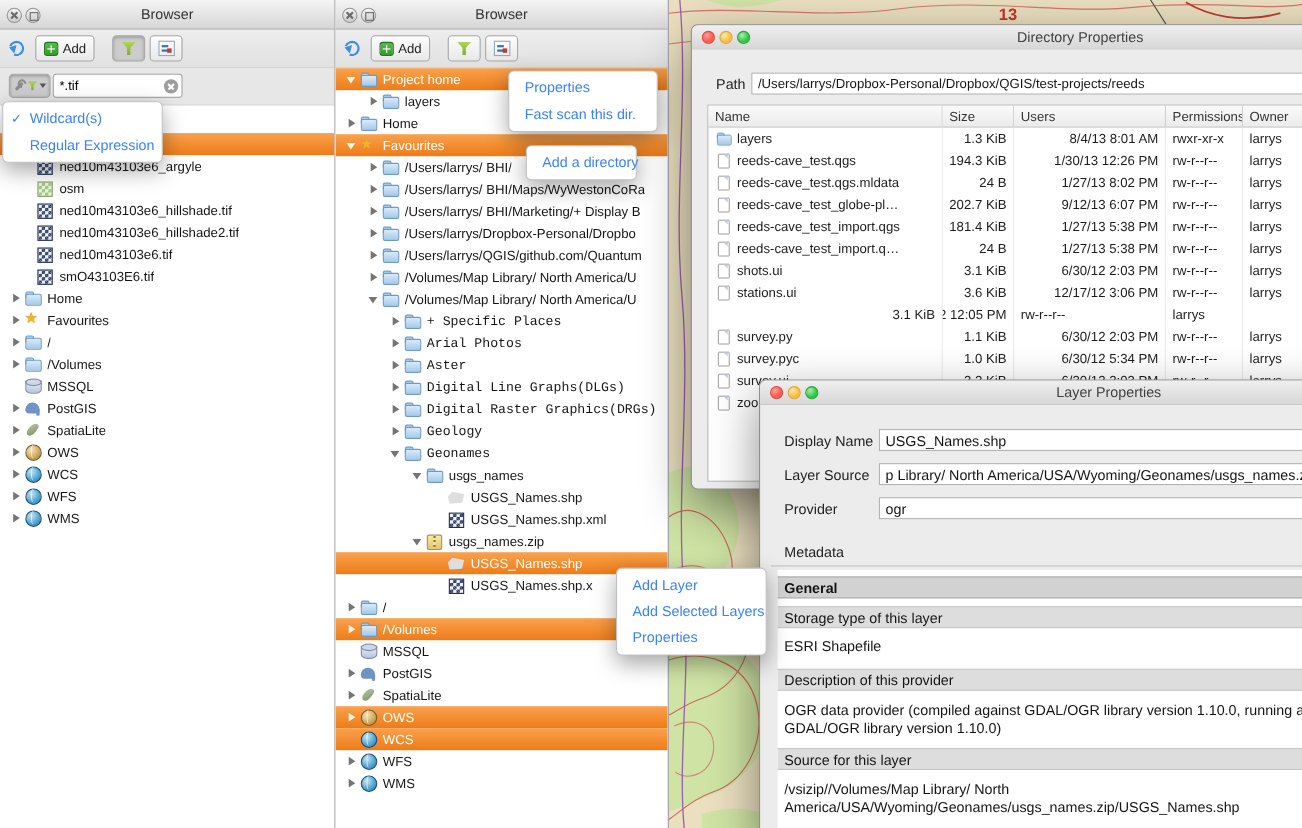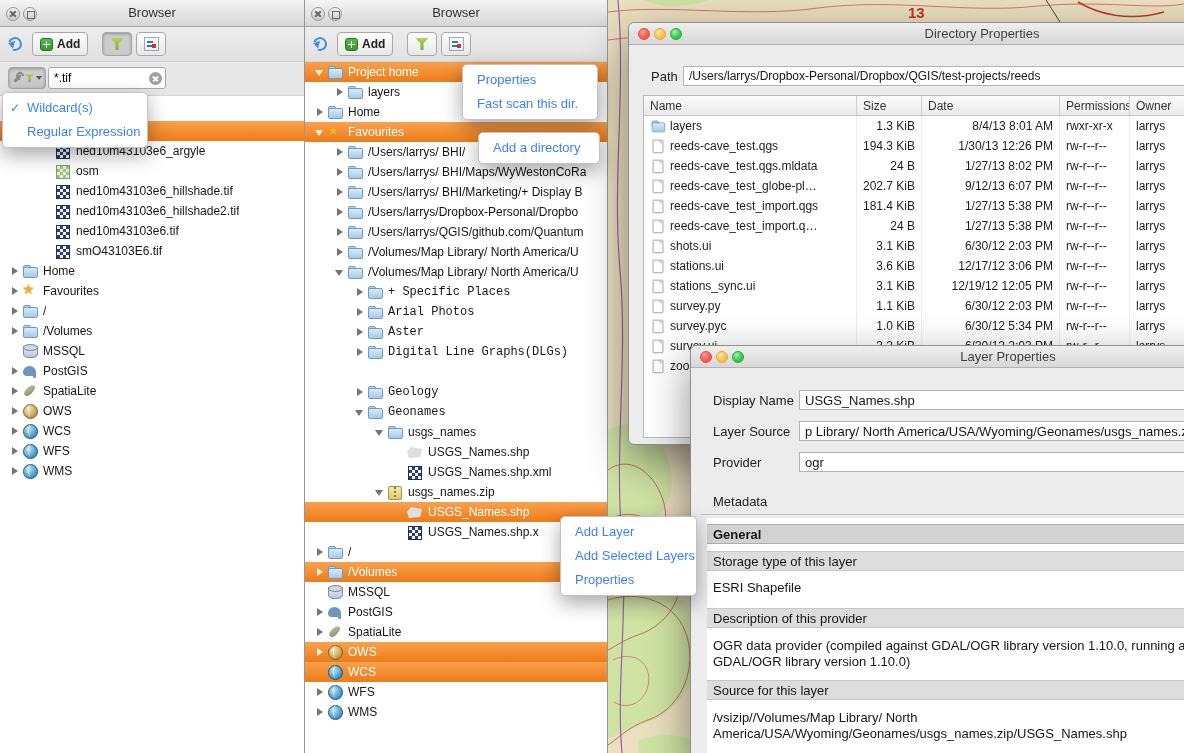--- a/index.html
+++ b/index.html
@@ -11,35 +11,35 @@
 
   
   .panel{position:absolute;top:0;height:753px;background:#e7e7e7;border-right:1px solid #979797;overflow:hidden;z-index:10;}
   .ptitle{position:absolute;left:0;right:0;top:0;height:27px;background:linear-gradient(#f4f4f4,#d6d6d6);border-bottom:1px solid #a6a6a6;}
   .ptext{display:block;text-align:center;line-height:26px;font-size:13px;color:#333;}
   .pbtn{position:absolute;top:7px;width:14px;height:14px;border-radius:50%;background:linear-gradient(#f4f4f4,#cccccc);border:1px solid #969696;}
   .pbtn.x::before,.pbtn.x::after{content:"";position:absolute;left:2px;top:5px;width:8px;height:2px;background:#6a6a6a;}
   .pbtn.x::before{transform:rotate(45deg);} .pbtn.x::after{transform:rotate(-45deg);}
   .pbtn.f::before{content:"";position:absolute;left:3px;top:3px;width:6px;height:6px;border:1.5px solid #6a6a6a;}
   .toolbar{position:absolute;left:0;right:0;top:27px;height:35px;background:linear-gradient(#ededed,#e1e1e1);border-bottom:1px solid #d2d2d2;}
-  .tbtn{position:absolute;top:5px;height:24px;display:flex;align-items:center;justify-content:center;gap:4px;background:linear-gradient(#fdfdfd,#e8e8e8);border:1px solid #a8a8a8;border-radius:4px;font-size:12px;color:#222;padding:0 7px;font-weight:bold;}
+  .tbtn{position:absolute;top:5px;height:24px;display:flex;align-items:center;justify-content:center;gap:4px;background:linear-gradient(#fdfdfd,#e8e8e8);border:1px solid #a8a8a8;border-radius:4px;font-size:12px;color:#222;padding:0 7px;}
   .tbtn.flat{border:none;background:transparent;padding:0 2px;}
   .tbtn.pressed{background:#cccccc;box-shadow:inset 0 1px 3px rgba(0,0,0,.28);}
   .filterrow{position:absolute;left:0;right:0;top:62px;height:34px;background:#e7e7e7;border-bottom:1px solid #d6d6d6;}
   .sfield{position:absolute;left:48px;top:5px;width:118px;height:22px;background:#fff;border:1px solid #a9a9a9;border-radius:3px;}
   .sfield input{border:none;outline:none;width:calc(100% - 20px);height:100%;font:12px "Liberation Sans",sans-serif;padding:0 5px;background:transparent;}
   .clearbtn{position:absolute;right:3px;top:4px;width:13px;height:13px;border-radius:50%;background:#9e9e9e;}
   .clearbtn::before,.clearbtn::after{content:"";position:absolute;left:3px;top:6px;width:7px;height:1.5px;background:#fff;}
   .clearbtn::before{transform:rotate(45deg);} .clearbtn::after{transform:rotate(-45deg);}
   .treebg{position:absolute;left:0;right:0;bottom:0;background:#fff;}
 
   
   .tr{position:absolute;left:0;right:0;height:20px;display:flex;align-items:center;white-space:nowrap;overflow:hidden;font-size:12px;}
   .tr.sel{background:linear-gradient(#f9a14d,#ed7c18);color:#fff;}
-  .p0{padding-left:8px;} .p1{padding-left:28px;} .p2{padding-left:48px;font-family:Liberation Mono, monospace;} .p3{padding-left:68px;} .p4{padding-left:88px;} .pf{padding-left:41px;}
+  .p0{padding-left:8px;} .p1{padding-left:28px;} .p2{padding-left:48px;font-family:Liberation Mono, monospace;} .p3{padding-left:68px;} .p4{padding-left:88px;} .pf{padding-left:19px;}
   .spc{width:14px;flex:none;}
   .arr{width:14px;height:14px;flex:none;position:relative;}
   .arr.r::before{content:"";position:absolute;left:4px;top:3px;border-left:6px solid #757575;border-top:4px solid transparent;border-bottom:4px solid transparent;}
   .arr.d::before{content:"";position:absolute;left:2px;top:5px;border-top:6px solid #757575;border-left:4px solid transparent;border-right:4px solid transparent;}
   .sel>.arr.r::before{border-left-color:#fdf2e6;} .sel>.arr.d::before{border-top-color:#fdf2e6;}
   .lbl{overflow:hidden;}
 
   
   .ic{width:16px;height:16px;flex:none;margin-right:5px;position:relative;}
   .ic-folder::before{content:"";position:absolute;left:1px;top:2px;width:6px;height:4px;background:#b9d7ef;border:1px solid #6d9cc3;border-radius:2px 2px 0 0;}
@@ -359,20 +359,25 @@
     <div class="tr p2" style="top:322px">
         <span class="arr r"></span>
         <span class="ic ic-folder"></span>
         <span class="lbl">Aster</span>
       </div>
     <div class="tr p2" style="top:342px">
         <span class="arr r"></span>
         <span class="ic ic-folder"></span>
         <span class="lbl">Digital Line Graphs(DLGs)</span>
       </div>
+    <div class="tr p2" style="top:362px">
+        <span class="arr r"></span>
+        <span class="ic ic-folder"></span>
+        <span class="lbl">Digital Raster Graphics(DRGs)</span>
+      </div>
     <div class="tr p2" style="top:382px">
         <span class="arr r"></span>
         <span class="ic ic-folder"></span>
         <span class="lbl">Geology</span>
       </div>
     <div class="tr p2" style="top:402px">
         <span class="arr d"></span>
         <span class="ic ic-folder"></span>
         <span class="lbl">Geonames</span>
       </div>
@@ -459,21 +464,21 @@
       <span class="light yellow"></span>
       <span class="light green"></span>
       <span class="wtitle">Directory Properties</span>
     </div>
     <span class="pathlbl">Path</span>
     <div class="pathfield">/Users/larrys/Dropbox-Personal/Dropbox/QGIS/test-projects/reeds</div>
     <div class="dtable">
       <div class="trw">
         <div class="th">Name</div>
         <div class="th">Size</div>
-        <div class="th">Date</div>
+        <div class="th">Users</div>
         <div class="th">Permissions</div>
         <div class="th">Owner</div>
       </div>
       <div class="trw">
         <div class="td">
             <span class="ic ic-folder"></span>
             <span>layers</span>
           </div>
         <div class="td ra">1.3 KiB</div>
         <div class="td ra">8/4/13 8:01 AM</div>
@@ -544,24 +549,20 @@
         <div class="td">
             <span class="ic ic-file"></span>
             <span>stations.ui</span>
           </div>
         <div class="td ra">3.6 KiB</div>
         <div class="td ra">12/17/12 3:06 PM</div>
         <div class="td">rw-r--r--</div>
         <div class="td">larrys</div>
       </div>
       <div class="trw">
-        <div class="td">
-            <span class="ic ic-file"></span>
-            <span>stations_sync.ui</span>
-          </div>
         <div class="td ra">3.1 KiB</div>
         <div class="td ra">12/19/12 12:05 PM</div>
         <div class="td">rw-r--r--</div>
         <div class="td">larrys</div>
       </div>
       <div class="trw">
         <div class="td">
             <span class="ic ic-file"></span>
             <span>survey.py</span>
           </div>
@@ -627,21 +628,21 @@
     <div class="mtext" style="top:308px">GDAL/OGR library version 1.10.0)</div>
     <div class="mband sub" style="top:334px">Source for this layer</div>
     <div class="mtext" style="top:364px">/vsizip//Volumes/Map Library/ North</div>
     <div class="mtext" style="top:380px">America/USA/Wyoming/Geonames/usgs_names.zip/USGS_Names.shp</div>
   </div>
 
   <div class="menu rootmenu" style="left:462px;top:64px;width:136px">
     <div class="mi"><span>Properties</span></div>
     <div class="mi"><span>Fast scan this dir.</span></div>
   </div>
-  <div class="menu rootmenu" style="left:478px;top:132px;width:122px">
+  <div class="menu rootmenu" style="left:478px;top:132px;width:101px">
     <div class="mi"><span>Add a directory</span></div>
   </div>
   <div class="menu rootmenu" style="left:560px;top:516px;width:137px">
     <div class="mi"><span>Add Layer</span></div>
     <div class="mi"><span>Add Selected Layers</span></div>
     <div class="mi"><span>Properties</span></div>
   </div>
 
 </div>
 

